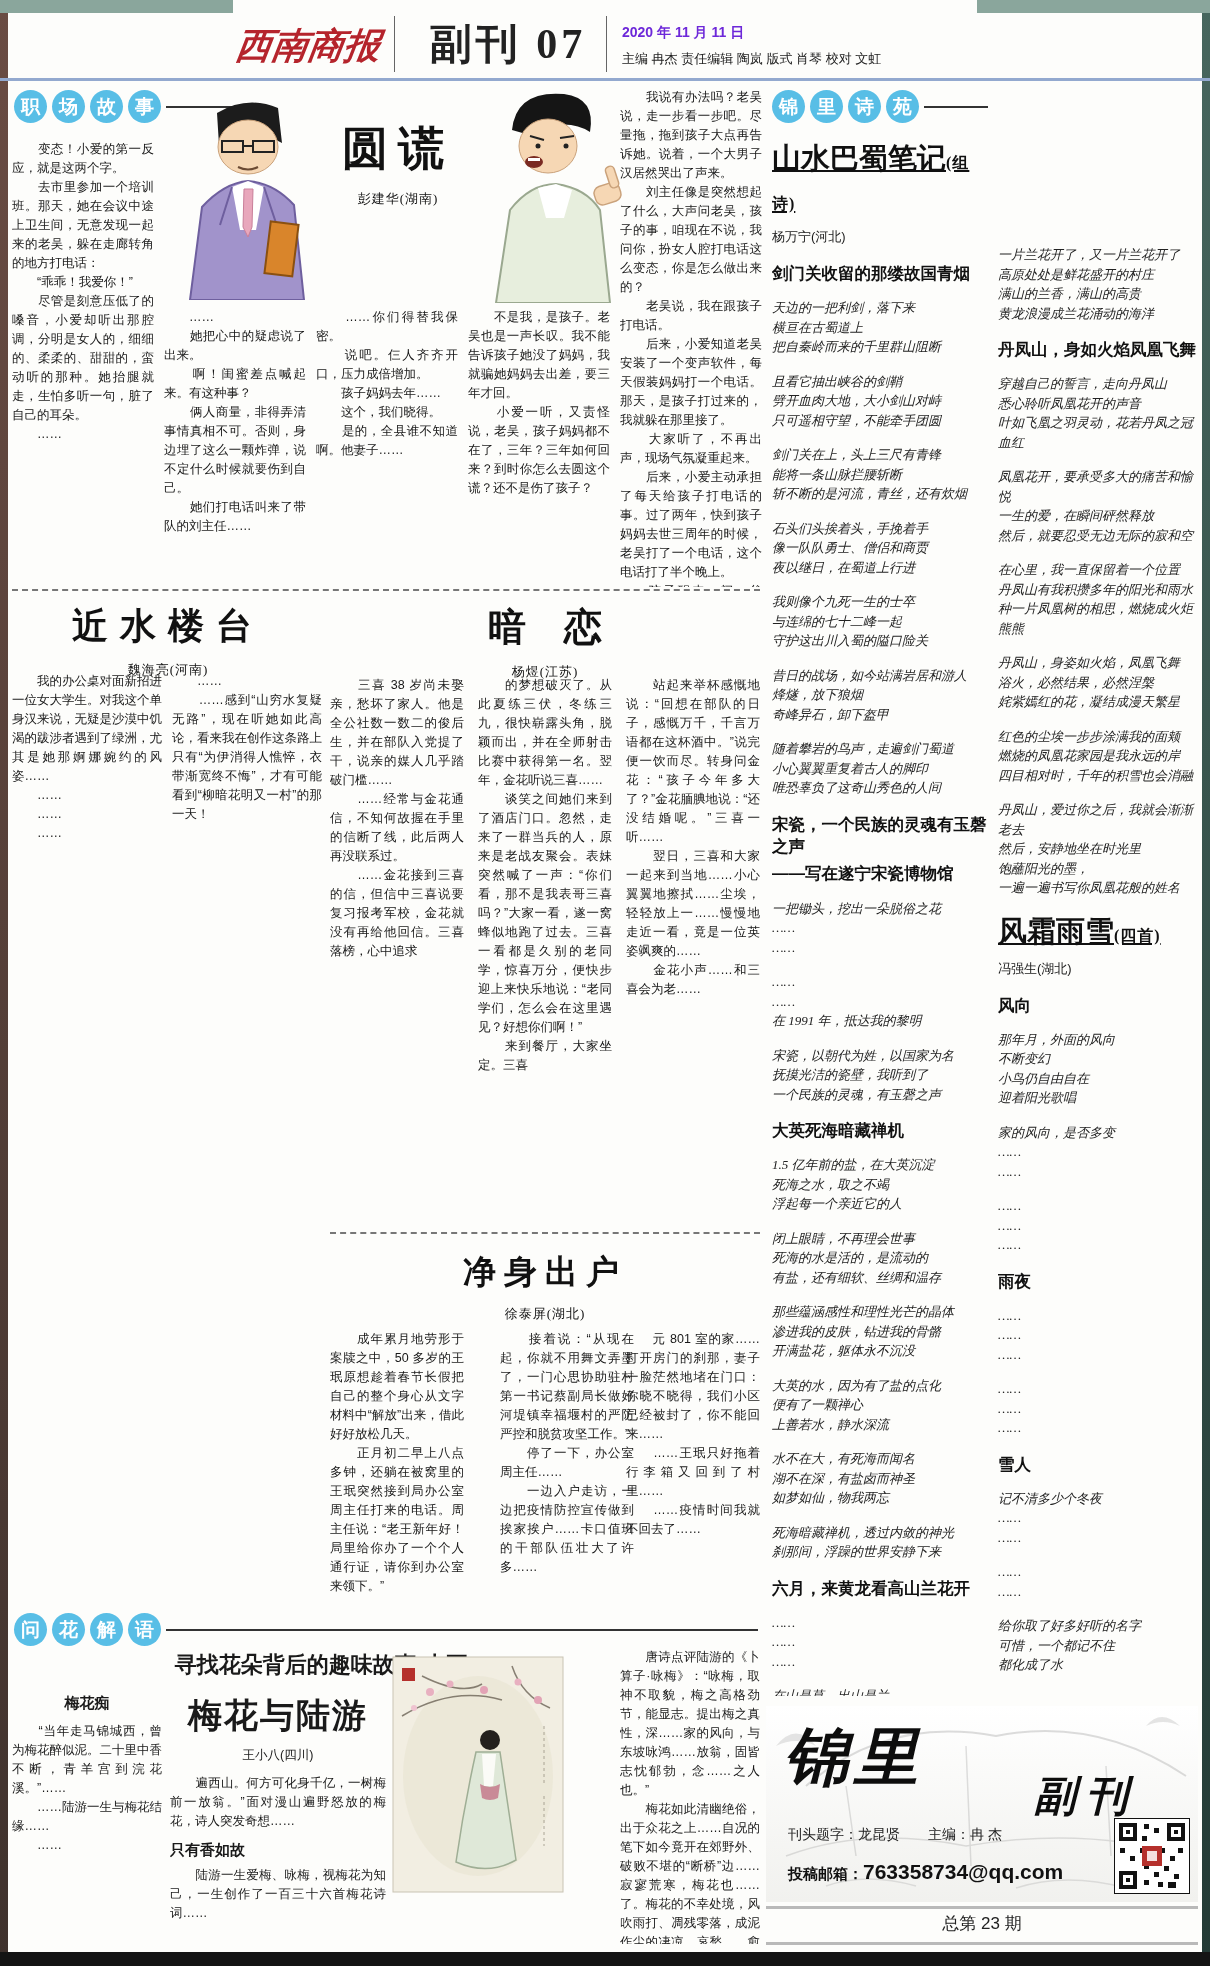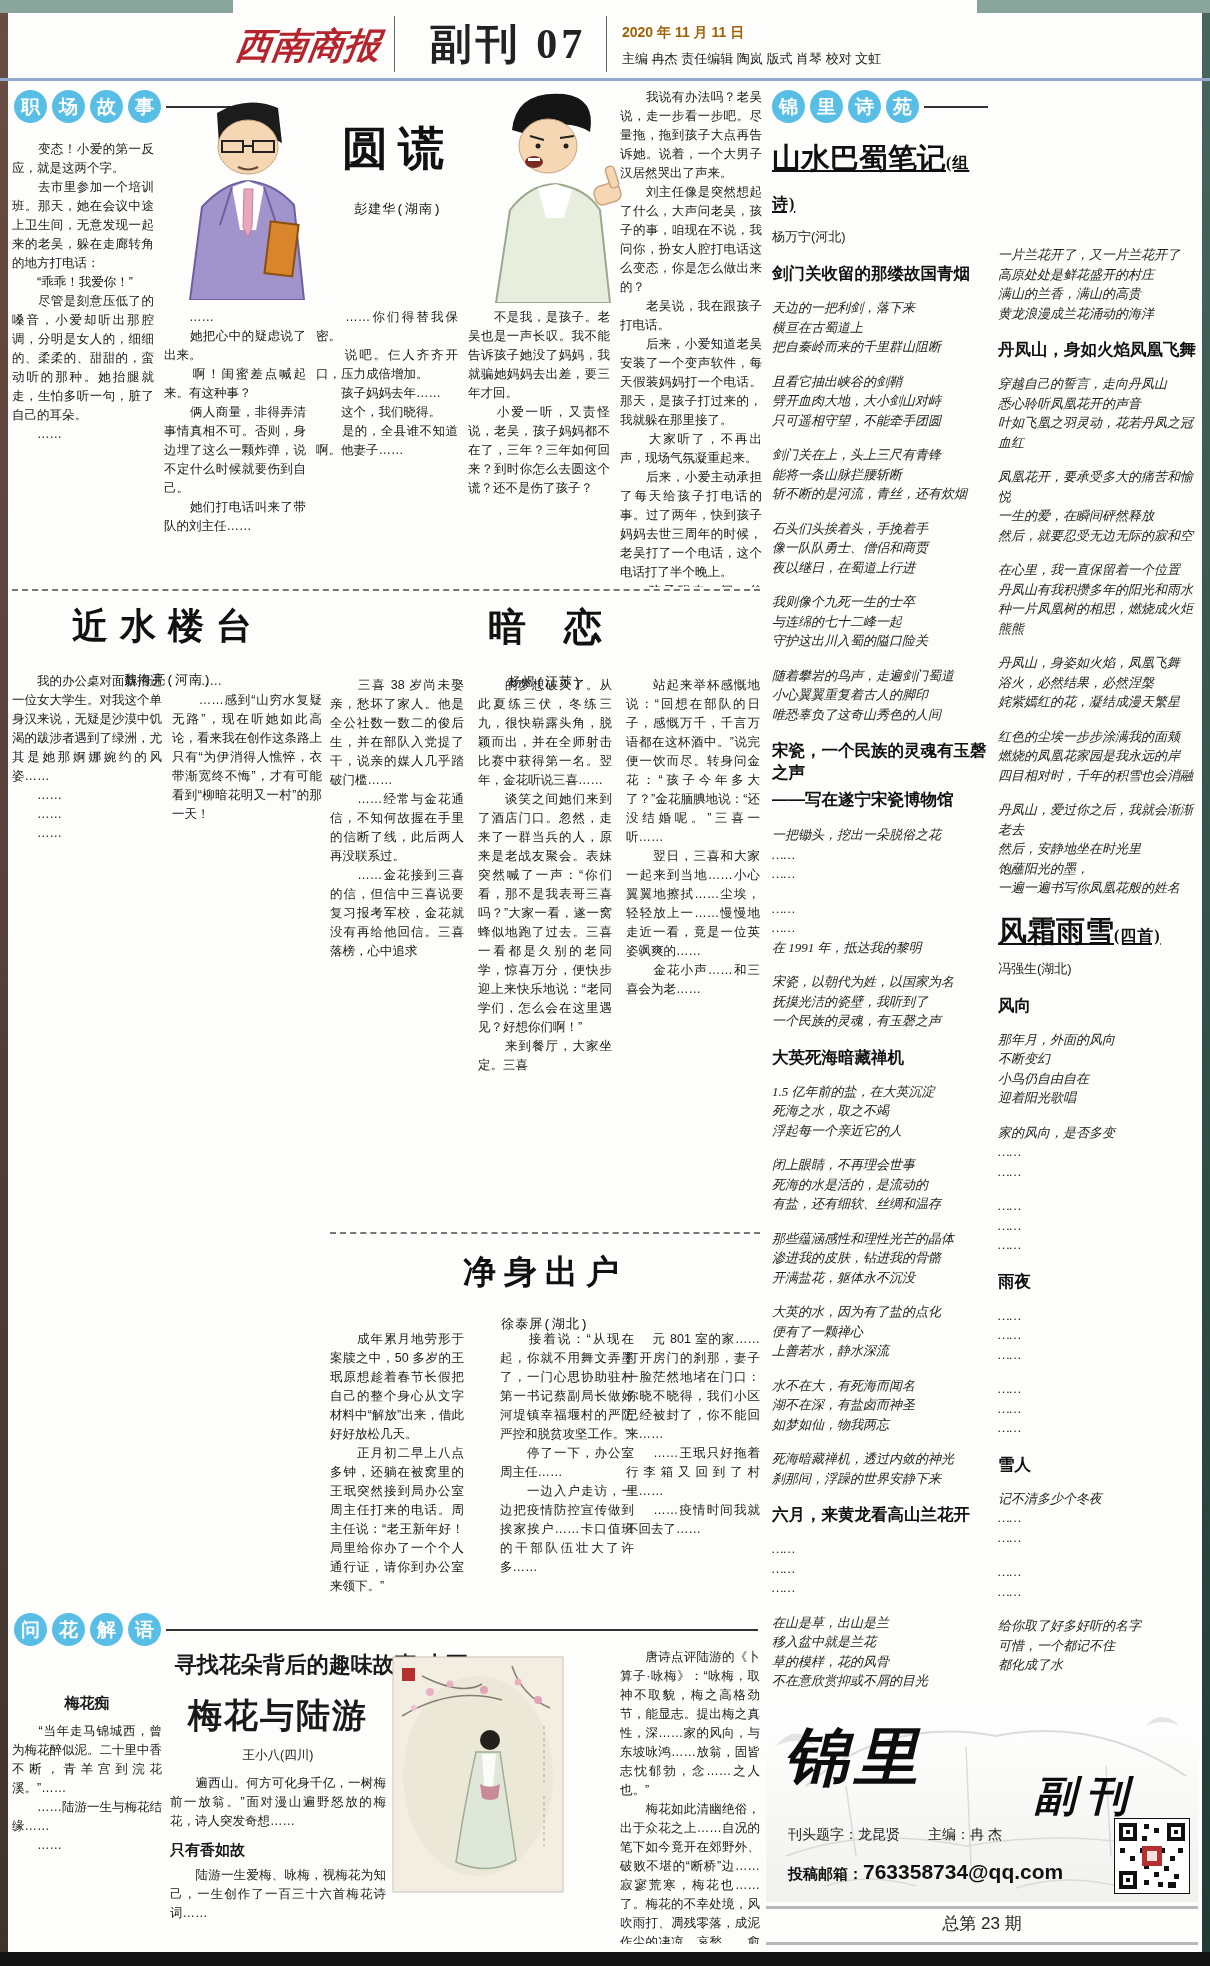--- a/index.html
+++ b/index.html
@@ -14,39 +14,39 @@
   #bottom-bar{left:0;top:1952px;width:1210px;height:14px;background:#141414;}
   
   #paper-name{left:236px;top:22px;width:160px;font-family:"Liberation Serif",serif;
     font-weight:bold;font-style:italic;font-size:36px;color:#b5242c;transform:skewX(-8deg);}
   .mh-div{width:1px;background:#666;}
   #mh-div1{left:394px;top:16px;height:56px;}
   #mh-div2{left:606px;top:16px;height:56px;}
   #page-label{left:418px;top:16px;width:180px;text-align:center;font-family:"Liberation Serif",serif;
     font-weight:900;font-size:42px;letter-spacing:4px;color:#222;}
   #mh-right{left:622px;top:24px;width:560px;}
-  #mh-date{font-size:14px;font-weight:bold;color:#a16207;}
+  #mh-date{font-size:14px;font-weight:bold;color:#6d28d9;}
   #mh-staff{font-size:13px;color:#222;margin-top:8px;}
   #blue-rule{left:0;top:78px;width:1210px;height:3px;background:#93a9cf;}
   
   .badge{display:flex;align-items:center;gap:5px;}
   .badge-chars{display:flex;gap:5px;}
   .badge-char{width:33px;height:33px;border-radius:50%;background:#58bee6;color:#fff;
     font-weight:bold;font-size:19px;display:flex;align-items:center;justify-content:center;}
   .badge-line{flex:1;height:2px;background:#333;}
   #badge-workplace{left:14px;top:90px;width:226px;}
   #badge-poetry{left:772px;top:90px;width:216px;}
   #badge-flower{left:14px;top:1613px;width:744px;}
   
   .acol{position:absolute;font-size:12.5px;line-height:19px;text-align:justify;
     white-space:pre-wrap;overflow:hidden;color:#181818;}
   .art-title{position:absolute;text-align:center;font-family:"Liberation Serif",serif;
     font-weight:900;color:#111;}
-  .art-author{display:block;font-family:Liberation Mono, monospace;font-weight:normal;
-    font-size:13px;margin-top:20px;letter-spacing:1px;}
+  .art-author{display:block;font-family:Liberation Serif, serif;font-weight:normal;
+    font-size:13px;margin-top:10px;letter-spacing:1px;}
   .dashed{position:absolute;border-top:2px dashed #777;}
   
   #cartoon-left{left:172px;top:95px;width:150px;height:205px;}
   #cartoon-right{left:468px;top:88px;width:160px;height:215px;}
   #yh-title{left:318px;top:118px;width:160px;font-size:46px;letter-spacing:10px;}
   
   .poem-flow{position:absolute;overflow:hidden;}
   .poem-title{font-family:"Liberation Serif",serif;font-weight:900;font-size:29px;color:#111;line-height:36px;text-decoration:underline;}
   .poem-title .suffix{font-size:16px;font-weight:bold;letter-spacing:1px;}
   .poem-author{font-size:13px;margin:6px 0 16px;}
@@ -281,20 +281,23 @@
 只可遥相守望，不能牵手团圆</div>
         <div class="stanza">剑门关在上，头上三尺有青锋
 能将一条山脉拦腰斩断
 斩不断的是河流，青丝，还有炊烟</div>
         <div class="stanza">石头们头挨着头，手挽着手
 像一队队勇士、僧侣和商贾
 夜以继日，在蜀道上行进</div>
         <div class="stanza">我则像个九死一生的士卒
 与连绵的七十二峰一起
 守护这出川入蜀的隘口险关</div>
+        <div class="stanza">昔日的战场，如今站满岩居和游人
+烽燧，放下狼烟
+奇峰异石，卸下盔甲</div>
         <div class="stanza">随着攀岩的鸟声，走遍剑门蜀道
 小心翼翼重复着古人的脚印
 唯恐辜负了这奇山秀色的人间</div>
       </div>
     <div class="poem-subhead">宋瓷，一个民族的灵魂有玉磬之声</div>
     <div class="poem-subhead2">——写在遂宁宋瓷博物馆</div>
     <div class="stanzas">
         <div class="stanza">一把锄头，挖出一朵脱俗之花
 ……
 ……</div>

